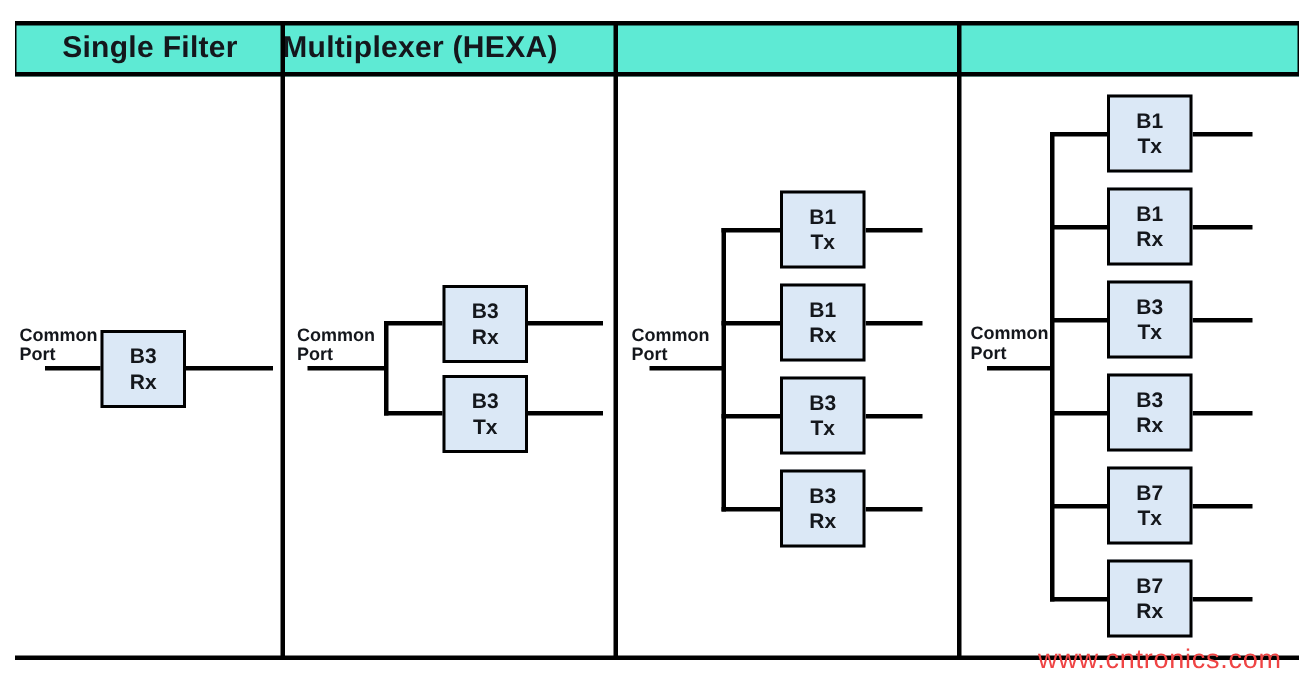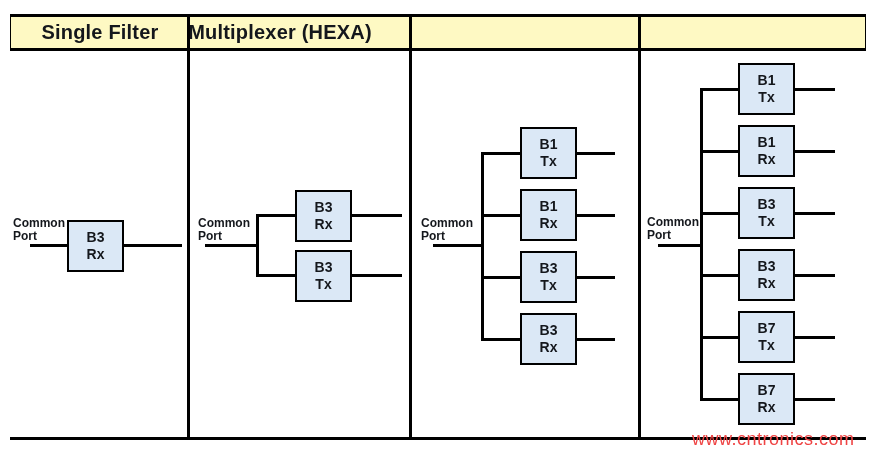--- a/index.html
+++ b/index.html
@@ -2,21 +2,21 @@
 <html><head>
 <meta charset="utf-8">
 <style>
   html, body { margin:0; padding:0; background:#ffffff; }
   .canvas {
     position:relative; width:876px; height:454px; background:#ffffff;
     font-family:"Liberation Sans", sans-serif; overflow:hidden;
   }
   .header-row {
     position:absolute; left:10px; top:14px; width:856px; height:37px;
-    background:#fef9c3; box-sizing:border-box;
+    background:#5eead4; box-sizing:border-box;
     border-top:3px solid #000; border-bottom:3px solid #000;
     border-left:1px solid #000; border-right:1px solid #000;
     display:flex; z-index:1;
   }
   .hcell {
     display:flex; align-items:center; justify-content:center;
     font-size:20px; font-weight:bold; color:#14171c; letter-spacing:0.2px;
     white-space:nowrap; box-sizing:border-box;
   }
   .vline { position:absolute; width:3px; background:#000; z-index:2; }

